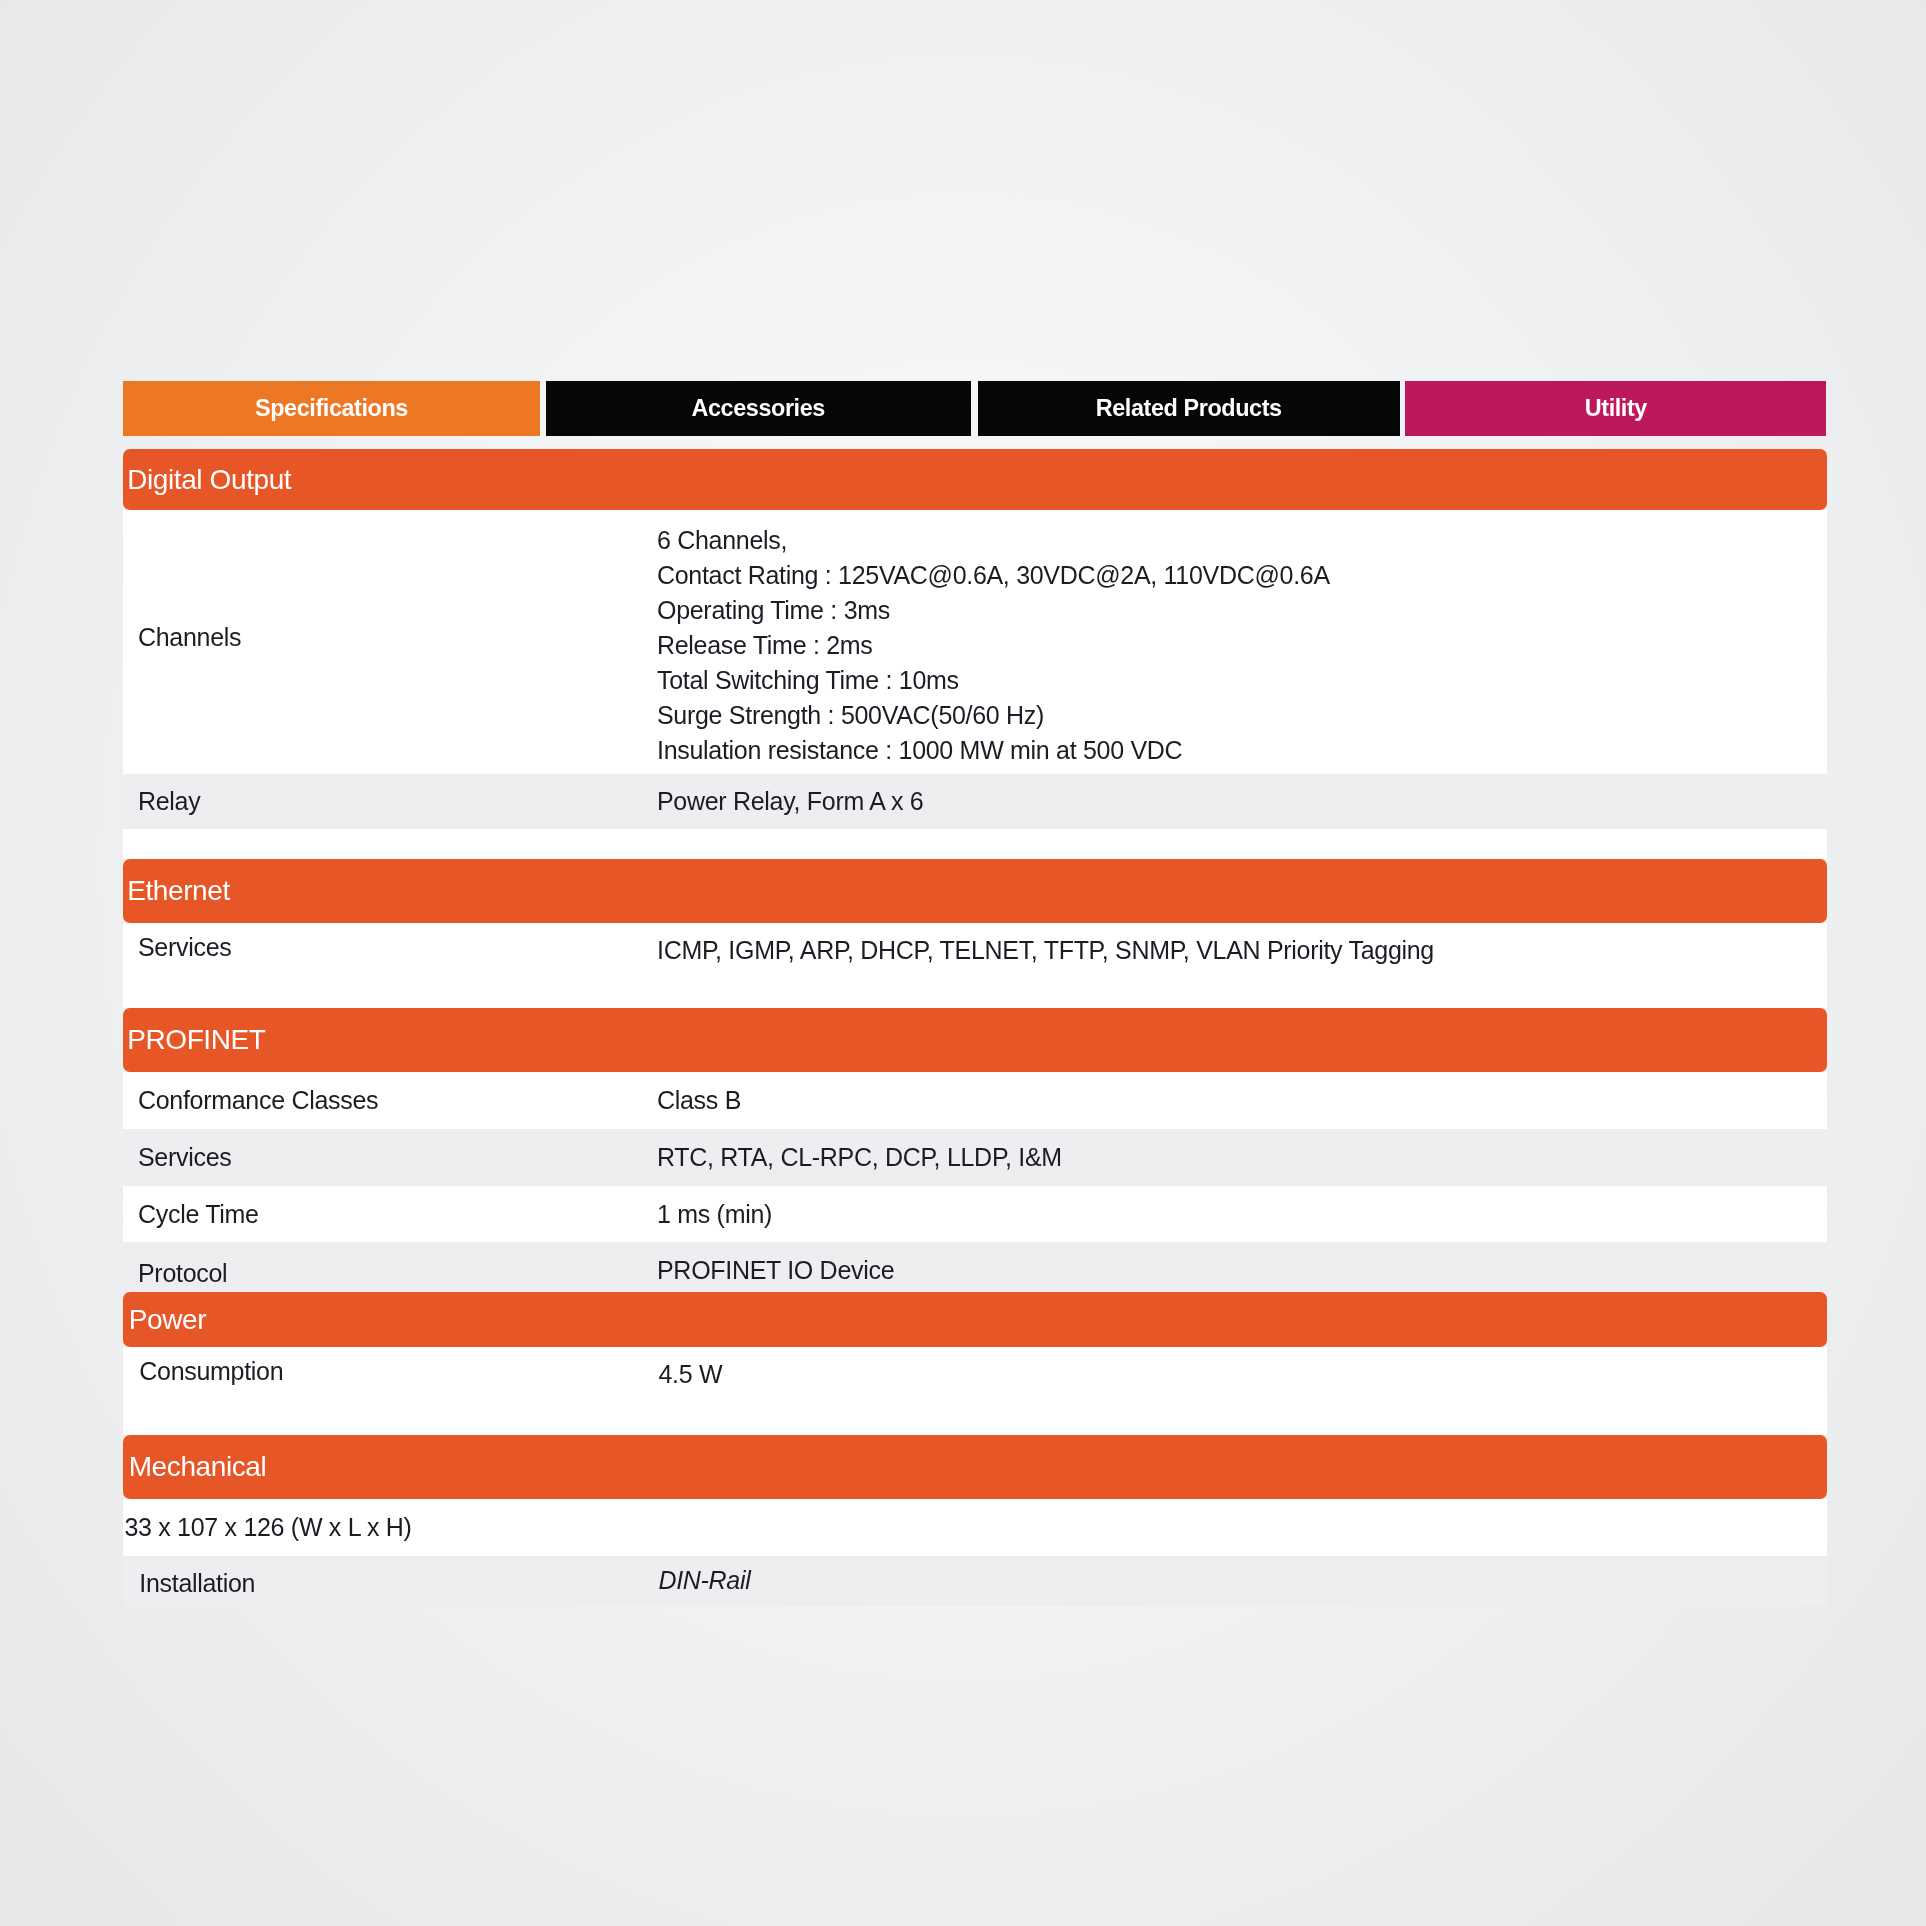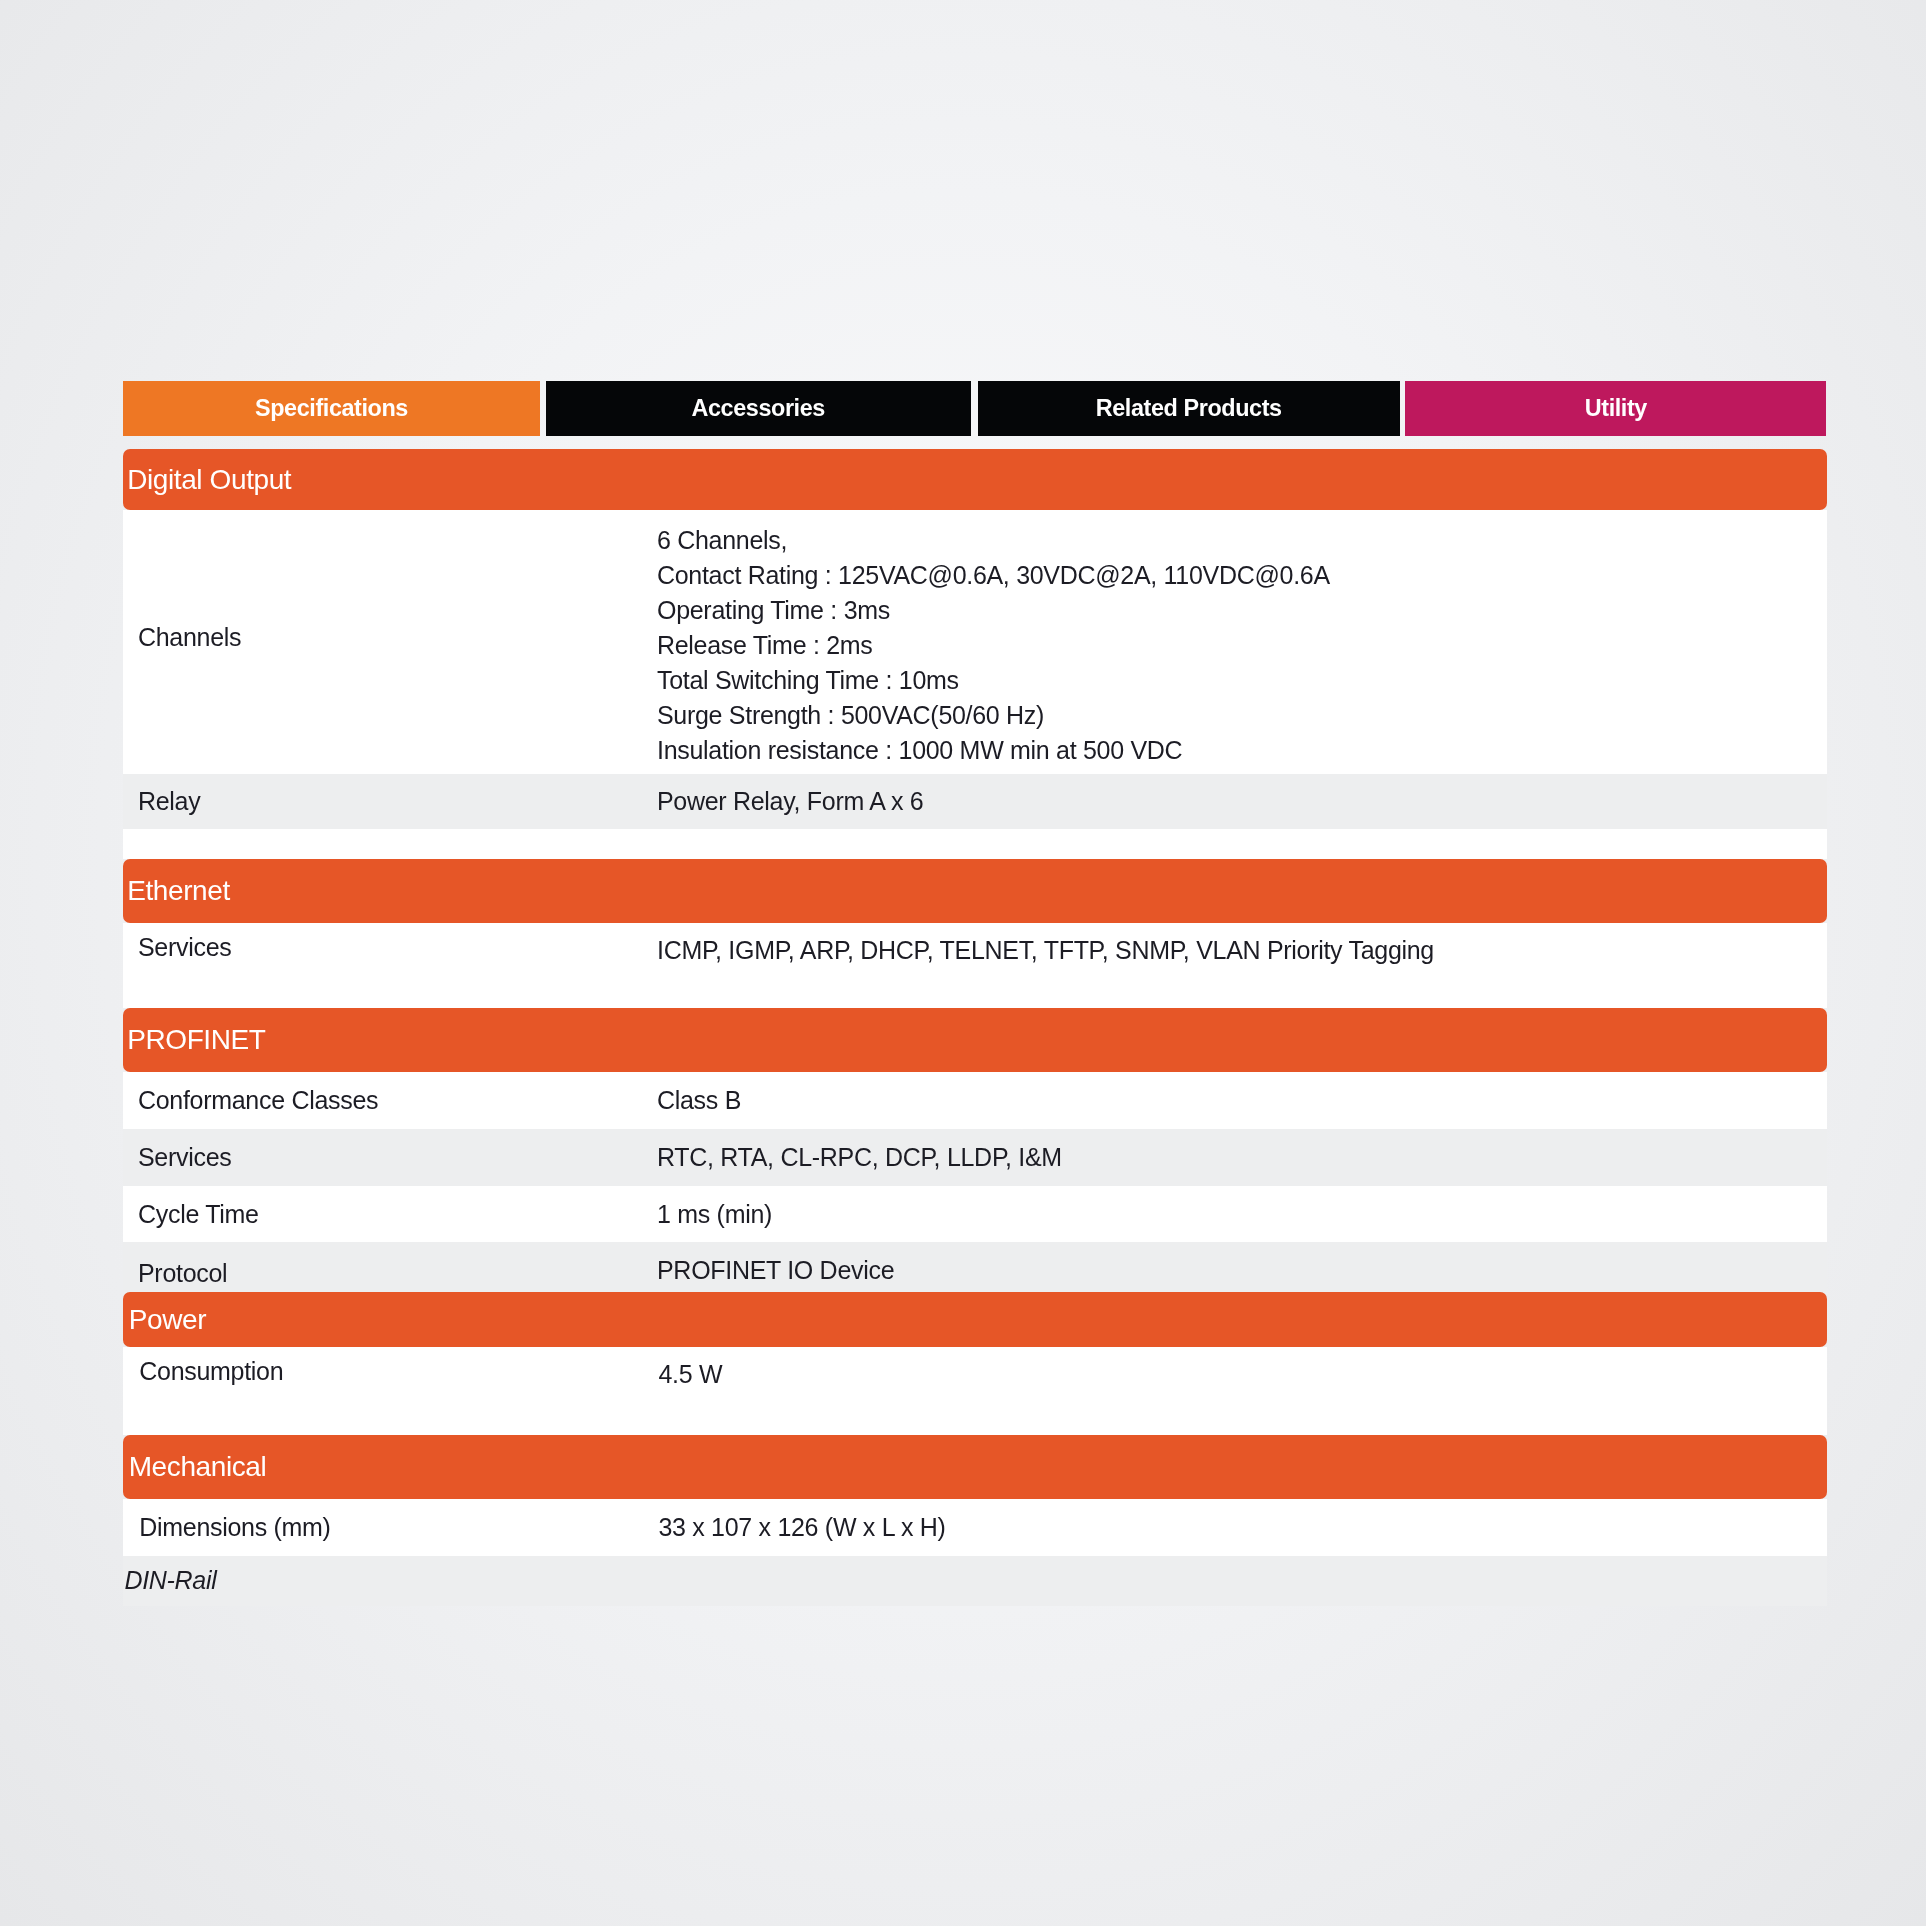--- a/index.html
+++ b/index.html
@@ -151,22 +151,22 @@
     </div>
     <div class="row white top-align" style="height:88px;">
       <div class="label" style="padding-top:10px; padding-left:16.3px;">Consumption</div>
       <div class="value" style="padding-top:10px; padding-left:1.4px;">4.5 W</div>
     </div>
 
     <div class="sec-head" style="height:64px; padding-left:5.7px;">
       <span>Mechanical</span>
     </div>
     <div class="row white" style="height:57px;">
-      <div class="label" style="padding-left:16.3px;">Dimensions (mm)</div>
       <div class="value" style="padding-left:1.4px;">33 x 107 x 126 (W x L x H)</div>
     </div>
     <div class="row gray" style="height:50px; align-items:flex-end; padding-bottom:8.5px;">
+      <div class="label" style="padding-left:16.3px;">Installation</div>
       <div class="value" style="padding-left:1.4px;font-style:italic;">DIN-Rail</div>
     </div>
 
   </div>
 </div>
 
 
 </body></html>

